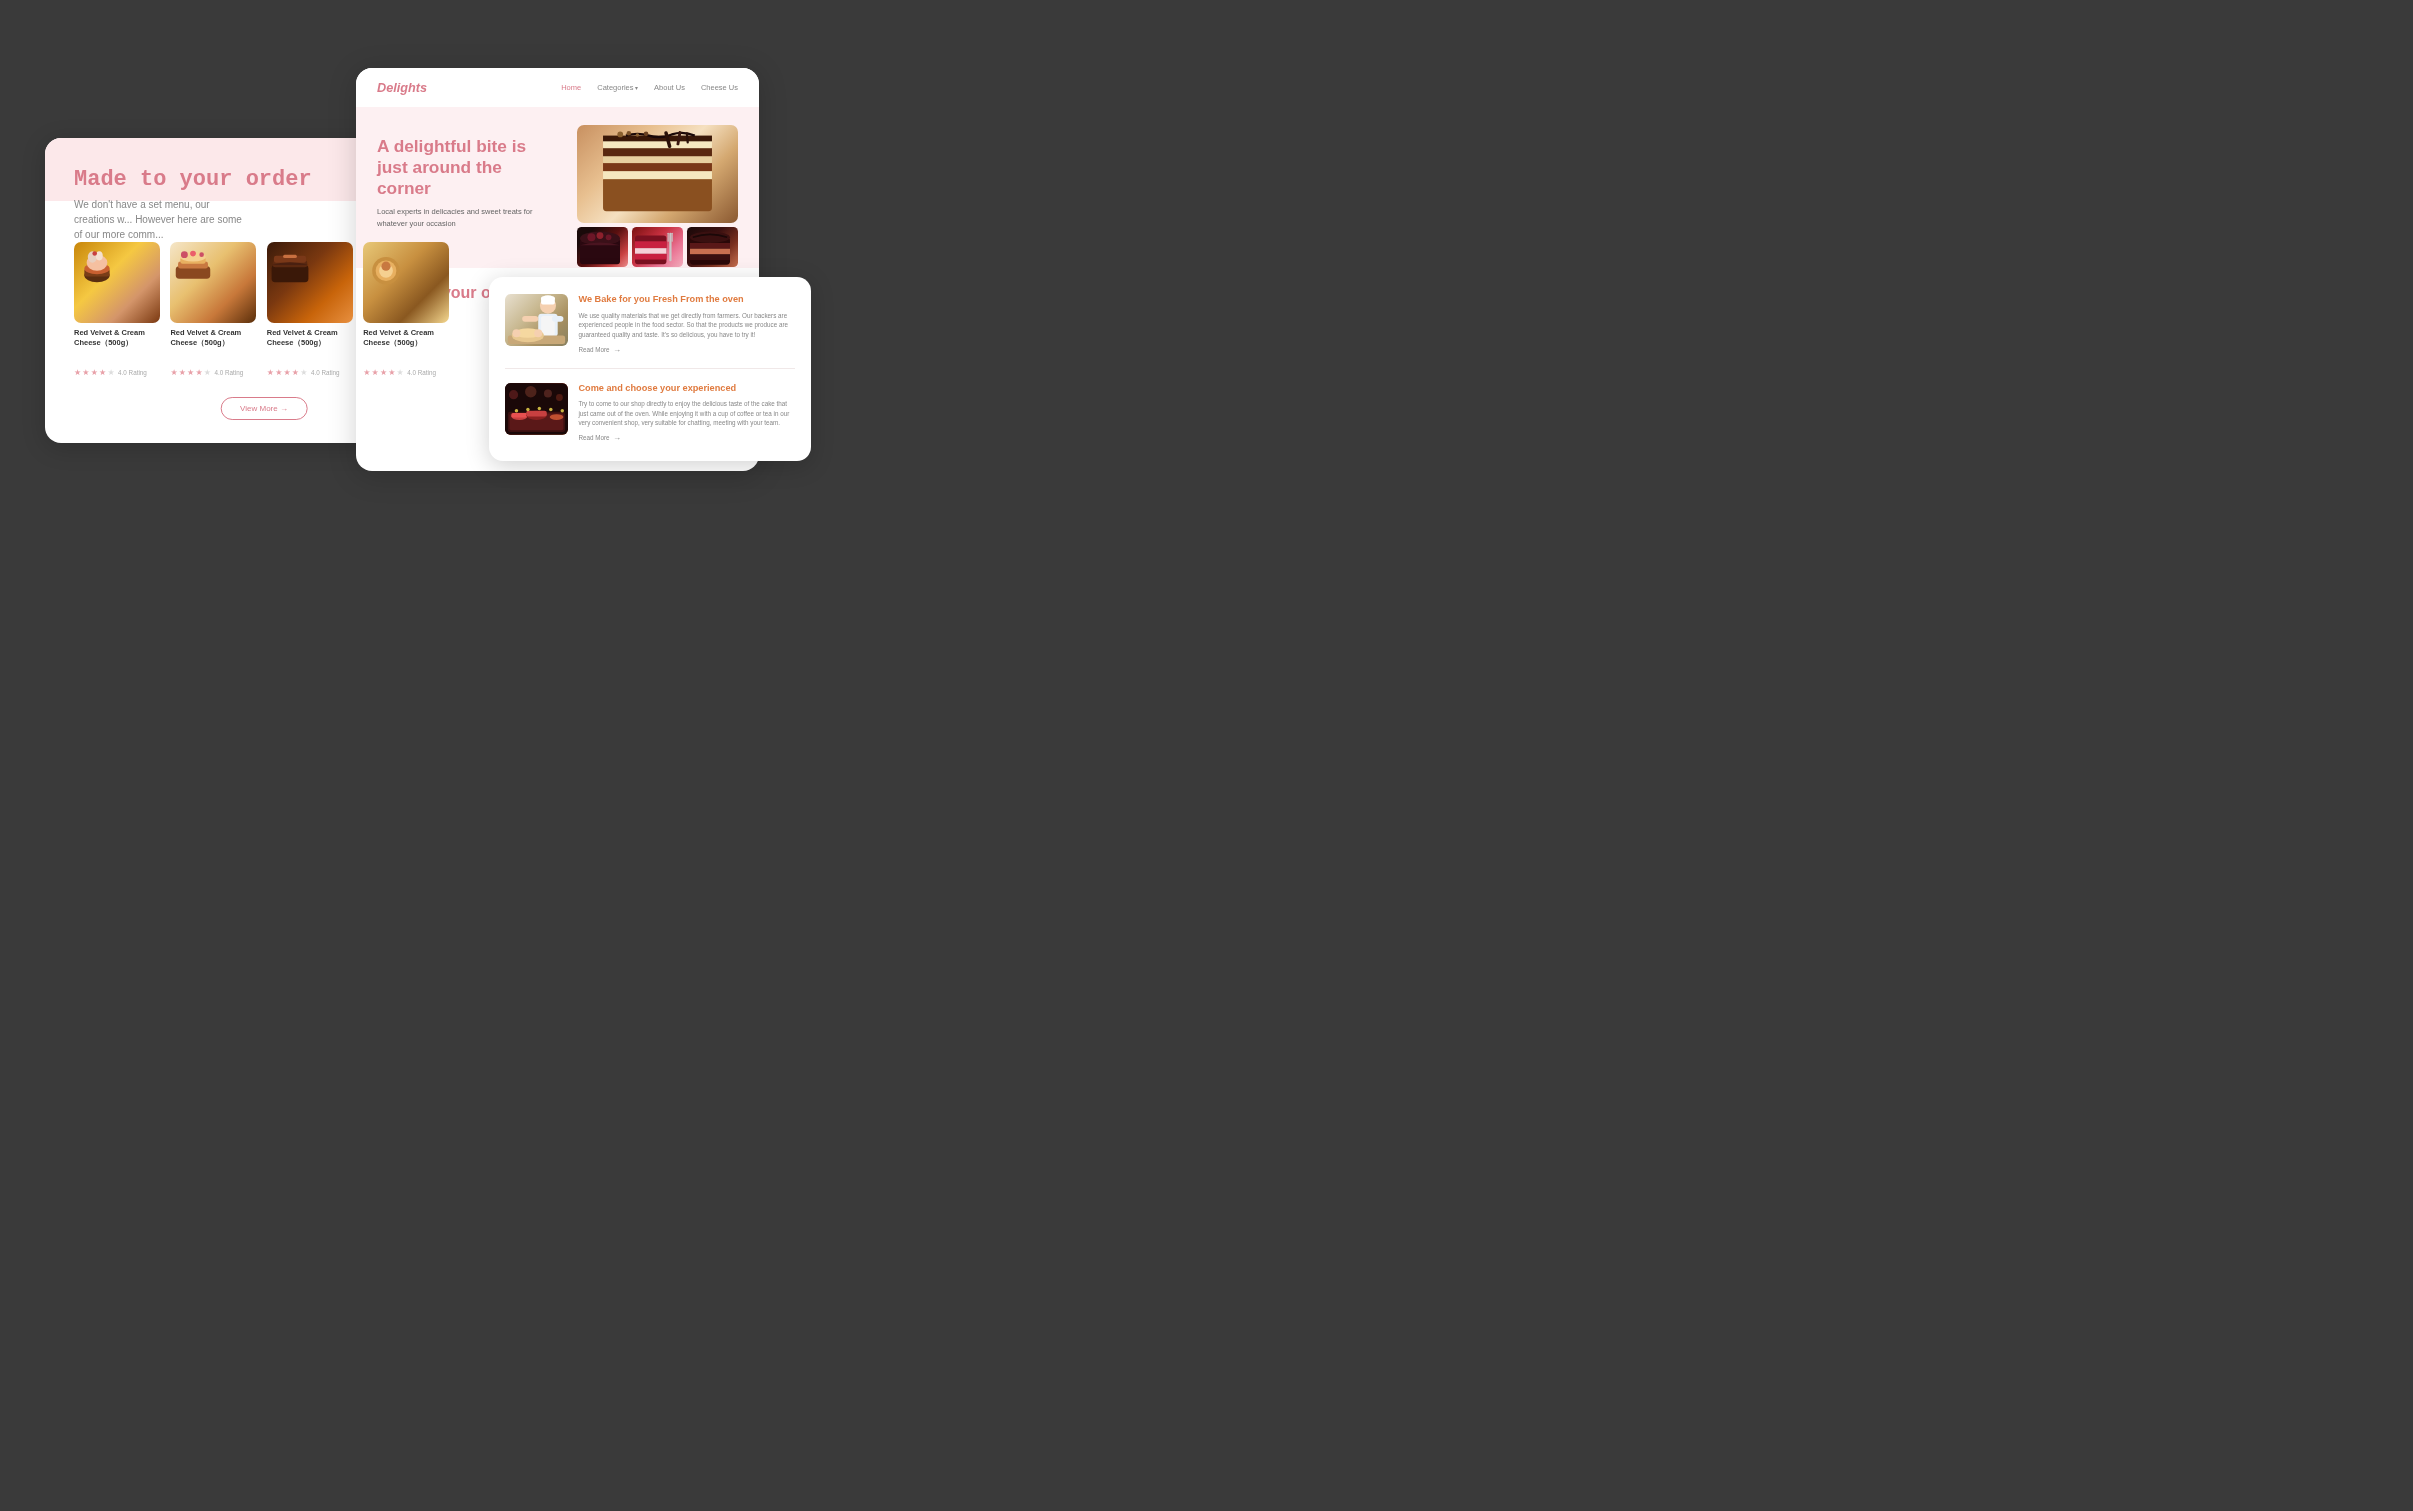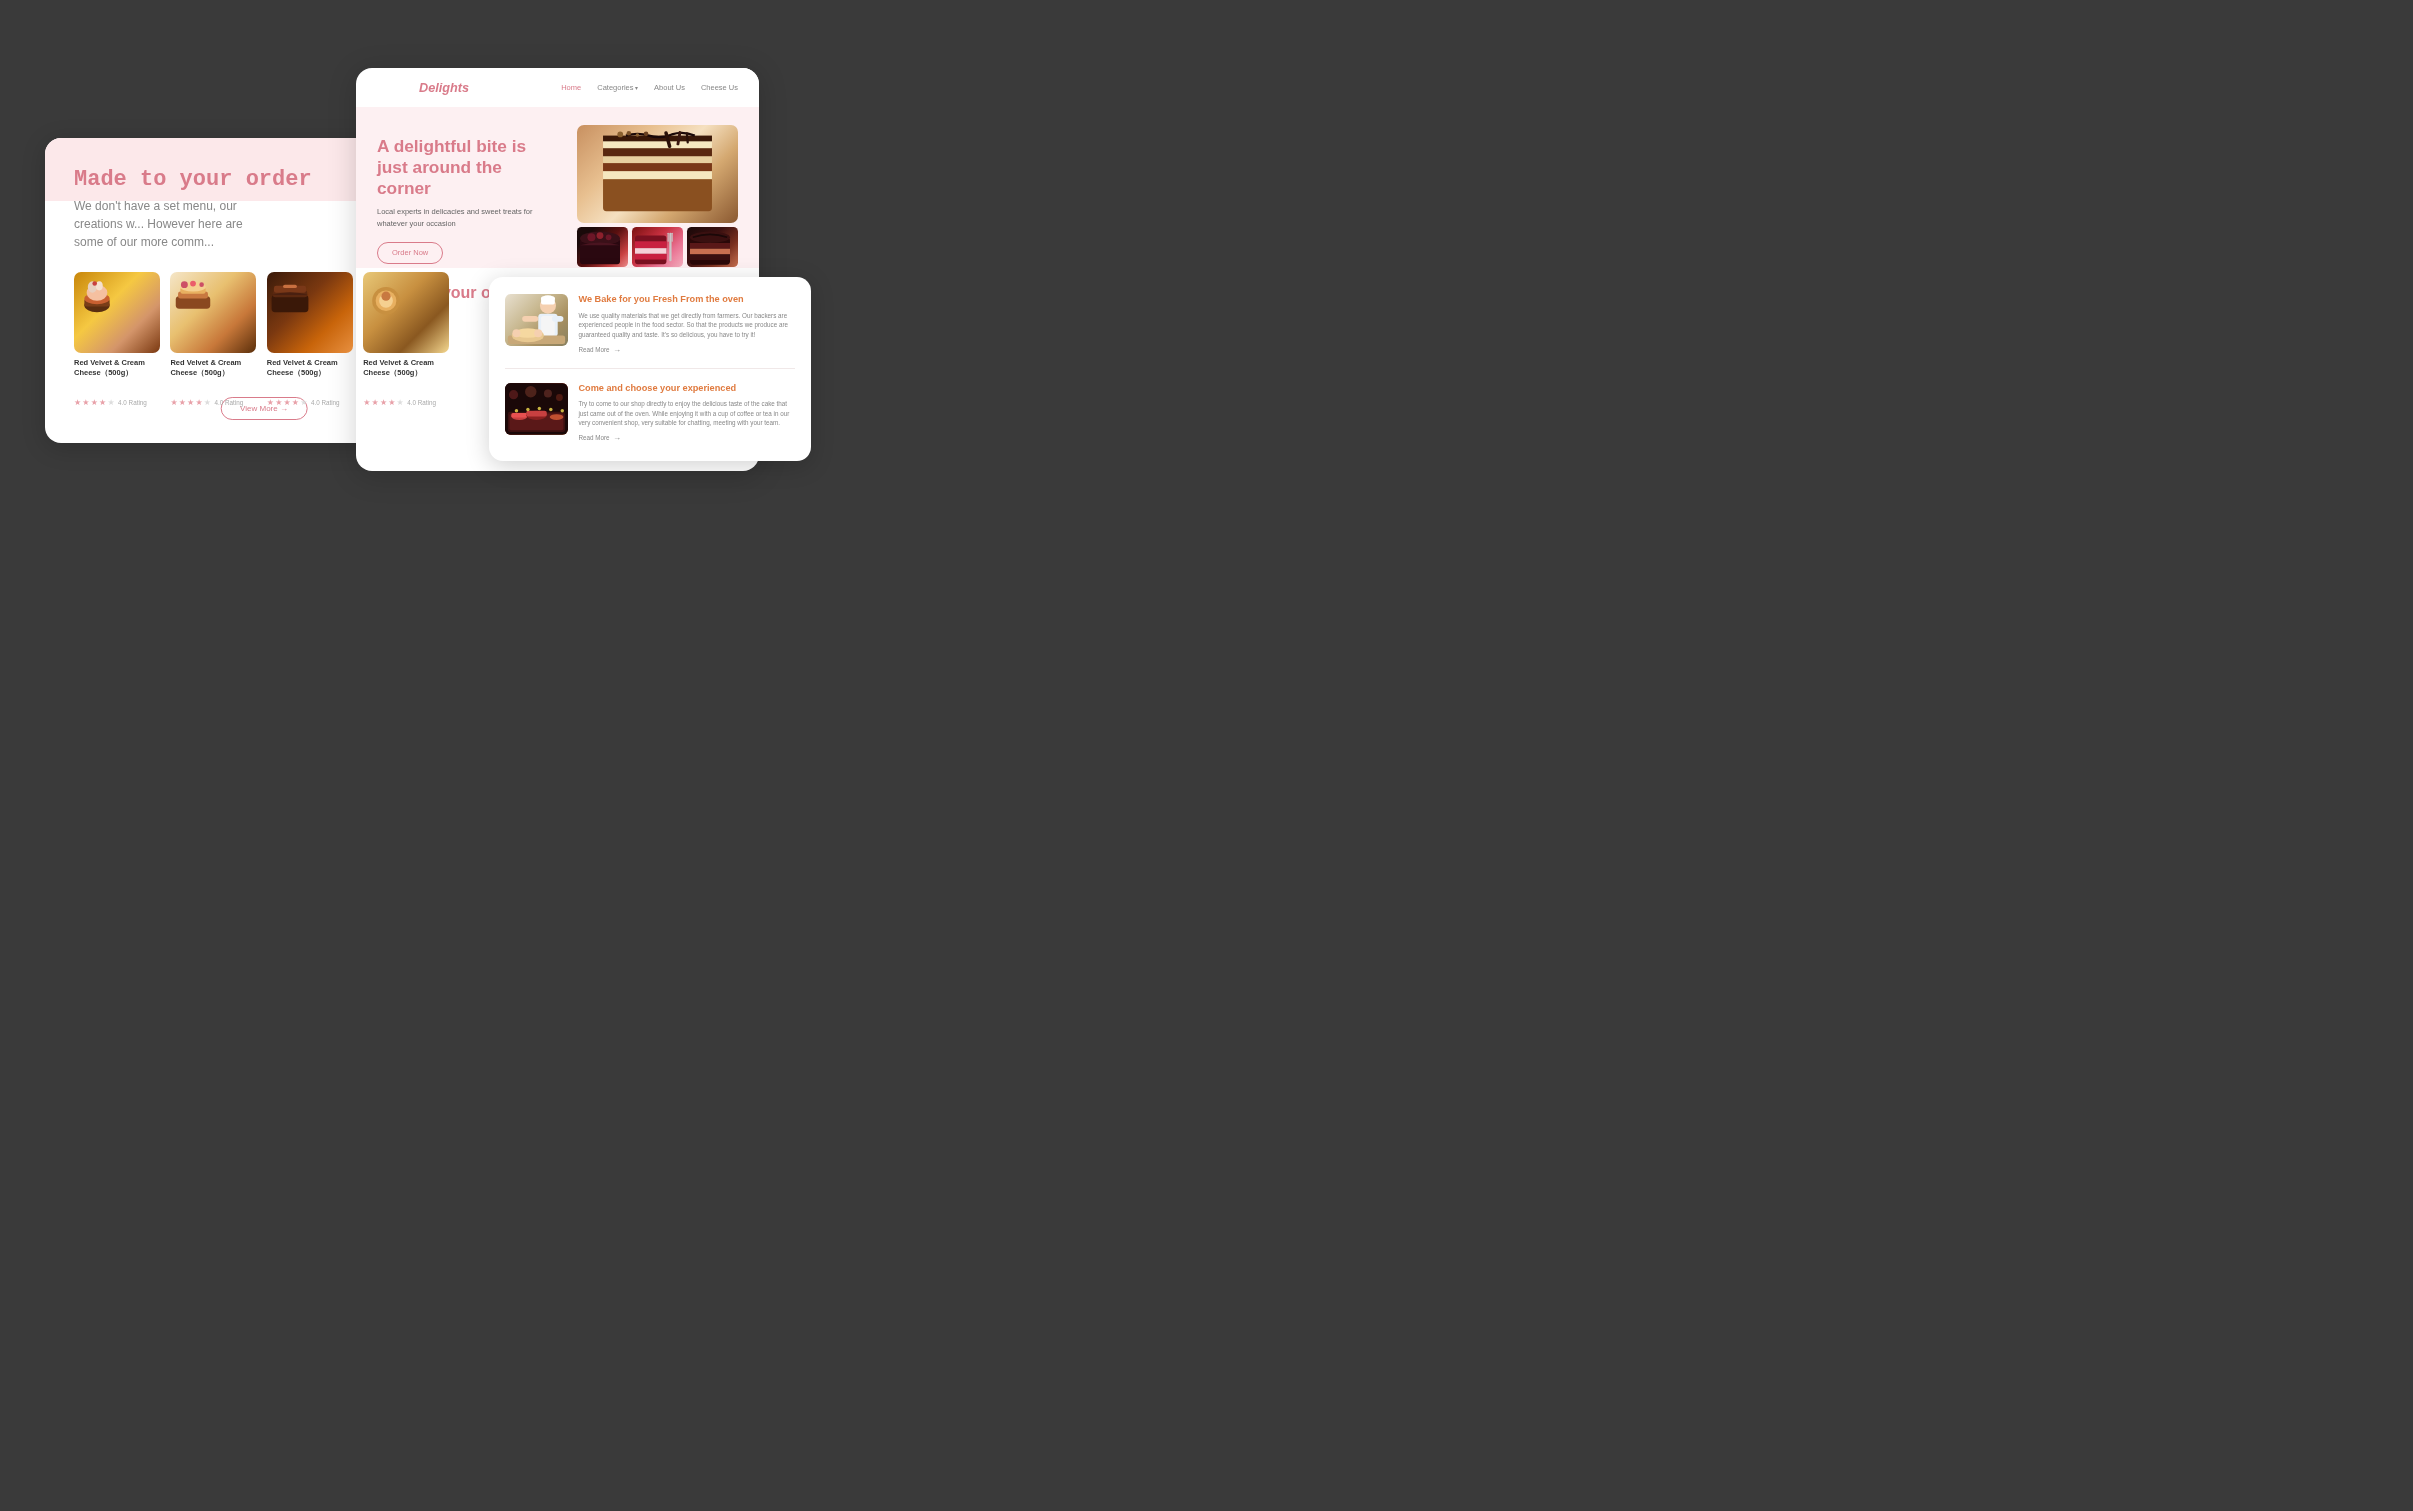--- a/index.html
+++ b/index.html
@@ -40,23 +40,22 @@
       font-size: 22px;
       font-weight: 800;
       color: #d97b8a;
       margin-bottom: 4.6px;
       font-family: Liberation Mono, monospace;
     }
 
     .card-back .section-desc {
       position: relative;
       z-index: 2;
-      font-size: 12px;
+      font-size: 10px;
       color: #888;
-      margin-bottom: 21px;
       max-width: 173px;
       line-height: 1.5;
     }
 
     .products-row {
       display: flex;
       gap: 10.4px;
       position: relative;
       z-index: 2;
     }
@@ -137,21 +136,20 @@
       box-shadow: 0 4.6px 29px rgba(0,0,0,0.18);
       overflow: hidden;
     }
 
     .navbar {
       display: flex;
       align-items: center;
       justify-content: space-between;
       padding: 12.7px 21px;
       background: #fff;
-      margin-left: 42px;
     }
 
     .brand-logo {
       font-size: 12.7px;
       font-weight: 800;
       color: #d97b8a;
       font-style: italic;
     }
 
     .nav-links {

